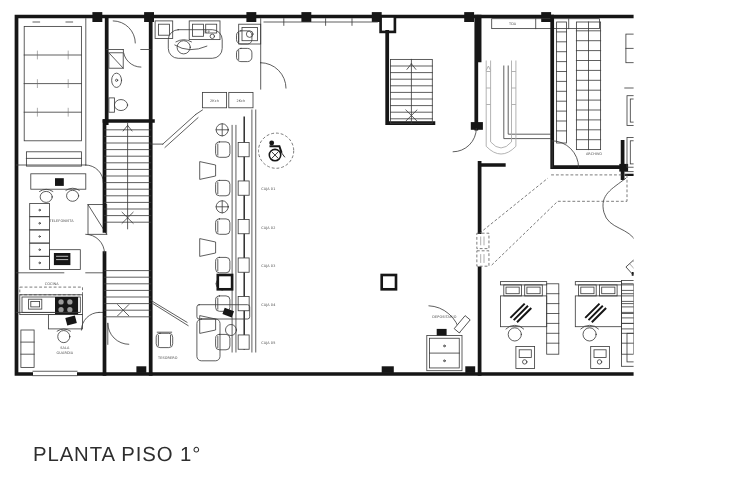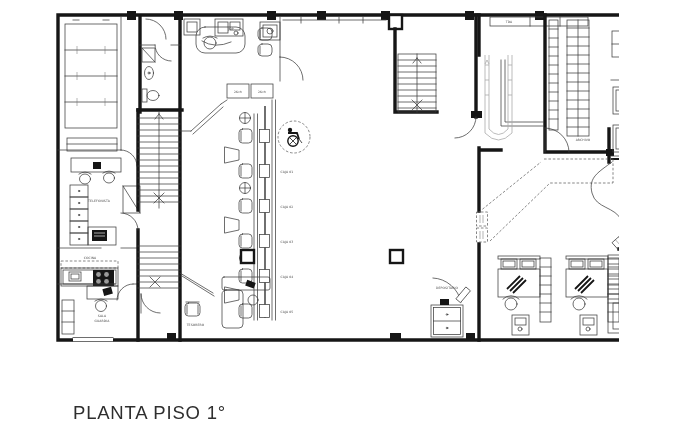--- a/index.html
+++ b/index.html
@@ -1,16 +1,16 @@
 <!DOCTYPE html>
 <html><head>
 <meta charset="utf-8">
 <style>
   html,body{margin:0;padding:0;background:#ffffff;}
-  #stage{position:relative;width:576px;height:439px;background:#ffffff;overflow:hidden;padding-left:43px;}
+  #stage{position:relative;width:576px;height:439px;background:#ffffff;overflow:hidden;}
   svg{display:block}
   .wall{fill:none;stroke:#161616;stroke-width:3.4;stroke-linecap:square}
   .w2{stroke-width:2.2}
   .thin{fill:none;stroke:#3d3d3d;stroke-width:0.75;stroke-linecap:square}
   .t2{fill:none;stroke:#6b6b6b;stroke-width:0.5}
   .blk{fill:#161616;stroke:none}
   .wht{fill:#ffffff}
   .dash{fill:none;stroke:#555555;stroke-width:0.7;stroke-dasharray:2.6 1.8}
   .gray{fill:none;stroke:#a9a9a9;stroke-width:0.8}
   .col{fill:#ffffff;stroke:#161616;stroke-width:2.4}

